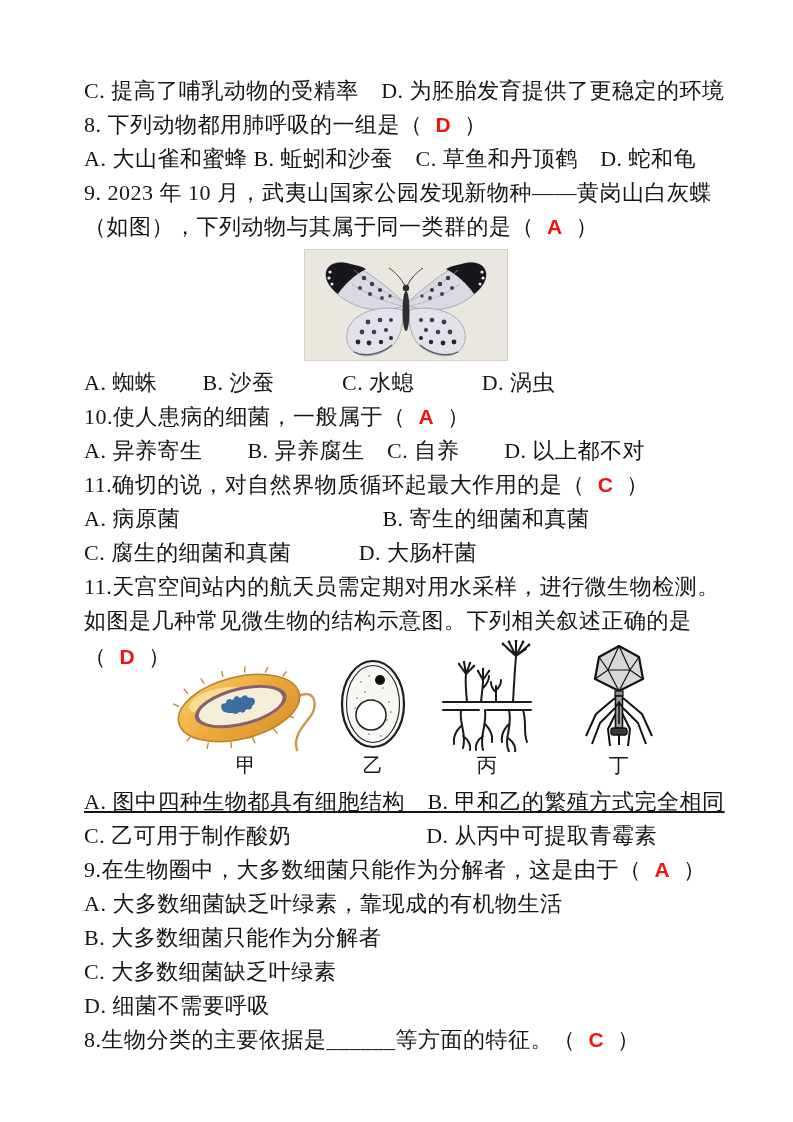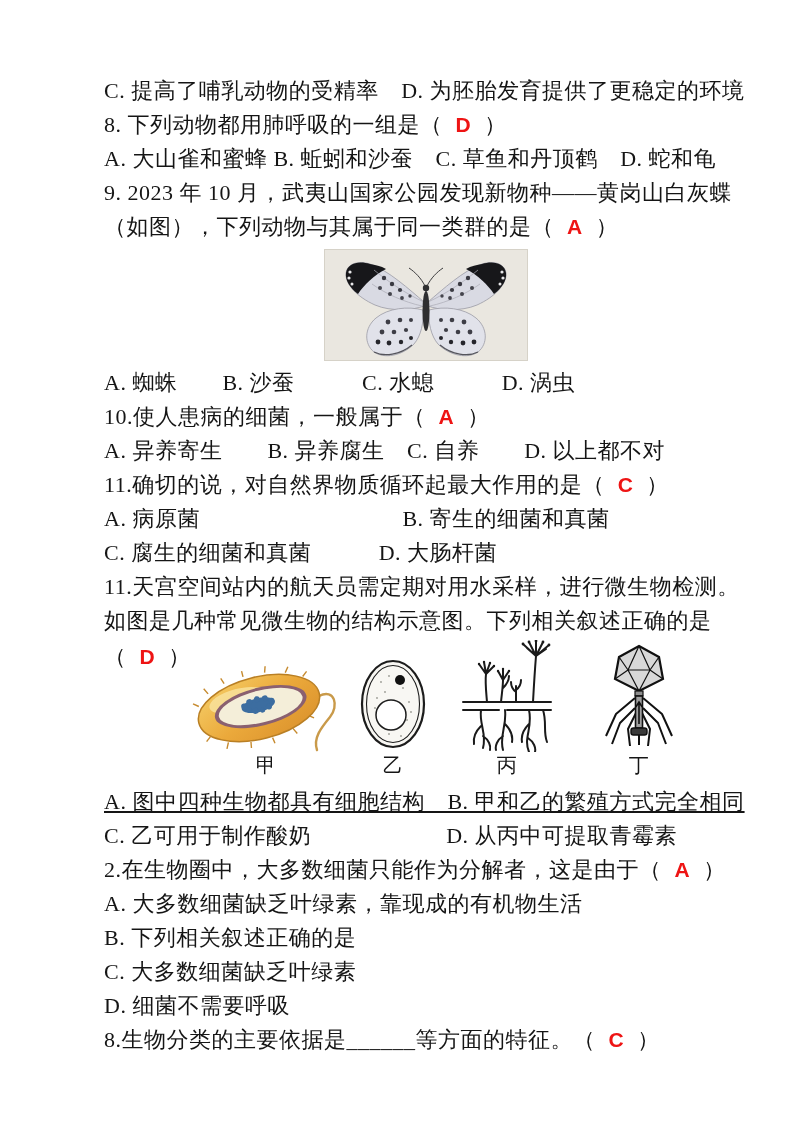--- a/index.html
+++ b/index.html
@@ -6,21 +6,21 @@
   .page{
     position:relative;
     width:793px;height:1122px;
     background:#ffffff;
     overflow:hidden;
     font-family:"Liberation Serif","DejaVu Serif",serif;
     color:#151515;
   }
   .content{
     position:absolute;
-    left:104px;top:74px;width:654px;
+    left:84px;top:74px;width:654px;
     font-size:22px;line-height:34px;
     letter-spacing:.5px;
   }
   p.line{margin:0;padding:0;}
   .answer{
     font-family:"Liberation Sans","DejaVu Sans",sans-serif;
     font-weight:bold;
     font-size:21px;
     padding:0 13px;
   }
@@ -250,23 +250,23 @@
           <span class="mlabel">丁</span>
         </div>
 
       </div>
     </div>
 
     <p class="line after-fig"><span>A. 图中四种生物都具有细胞结构　B. 甲和乙的繁殖方式完全相同</span></p>
 
     <p class="line"><span>C. 乙可用于制作酸奶　　　　　　D. 从丙中可提取青霉素</span></p>
 
-    <p class="line"><span>2.在生物圈中，大多数细菌只能作为分解者，这是由于（</span><span class="answer" style="color: rgb(238, 20, 20);">A</span><span>）</span></p>
+    <p class="line"><span>9.在生物圈中，大多数细菌只能作为分解者，这是由于（</span><span class="answer" style="color: rgb(238, 20, 20);">A</span><span>）</span></p>
 
     <p class="line"><span>A. 大多数细菌缺乏叶绿素，靠现成的有机物生活</span></p>
-    <p class="line"><span>B. 下列相关叙述正确的是</span></p>
+    <p class="line"><span>B. 大多数细菌只能作为分解者</span></p>
     <p class="line"><span>C. 大多数细菌缺乏叶绿素</span></p>
     <p class="line"><span>D. 细菌不需要呼吸</span></p>
 
     <p class="line"><span>8.生物分类的主要依据是______等方面的特征。（</span><span class="answer" style="color: rgb(238, 20, 20);">C</span><span>）</span></p>
 
   </div>
 </div>
 
 </body></html>

